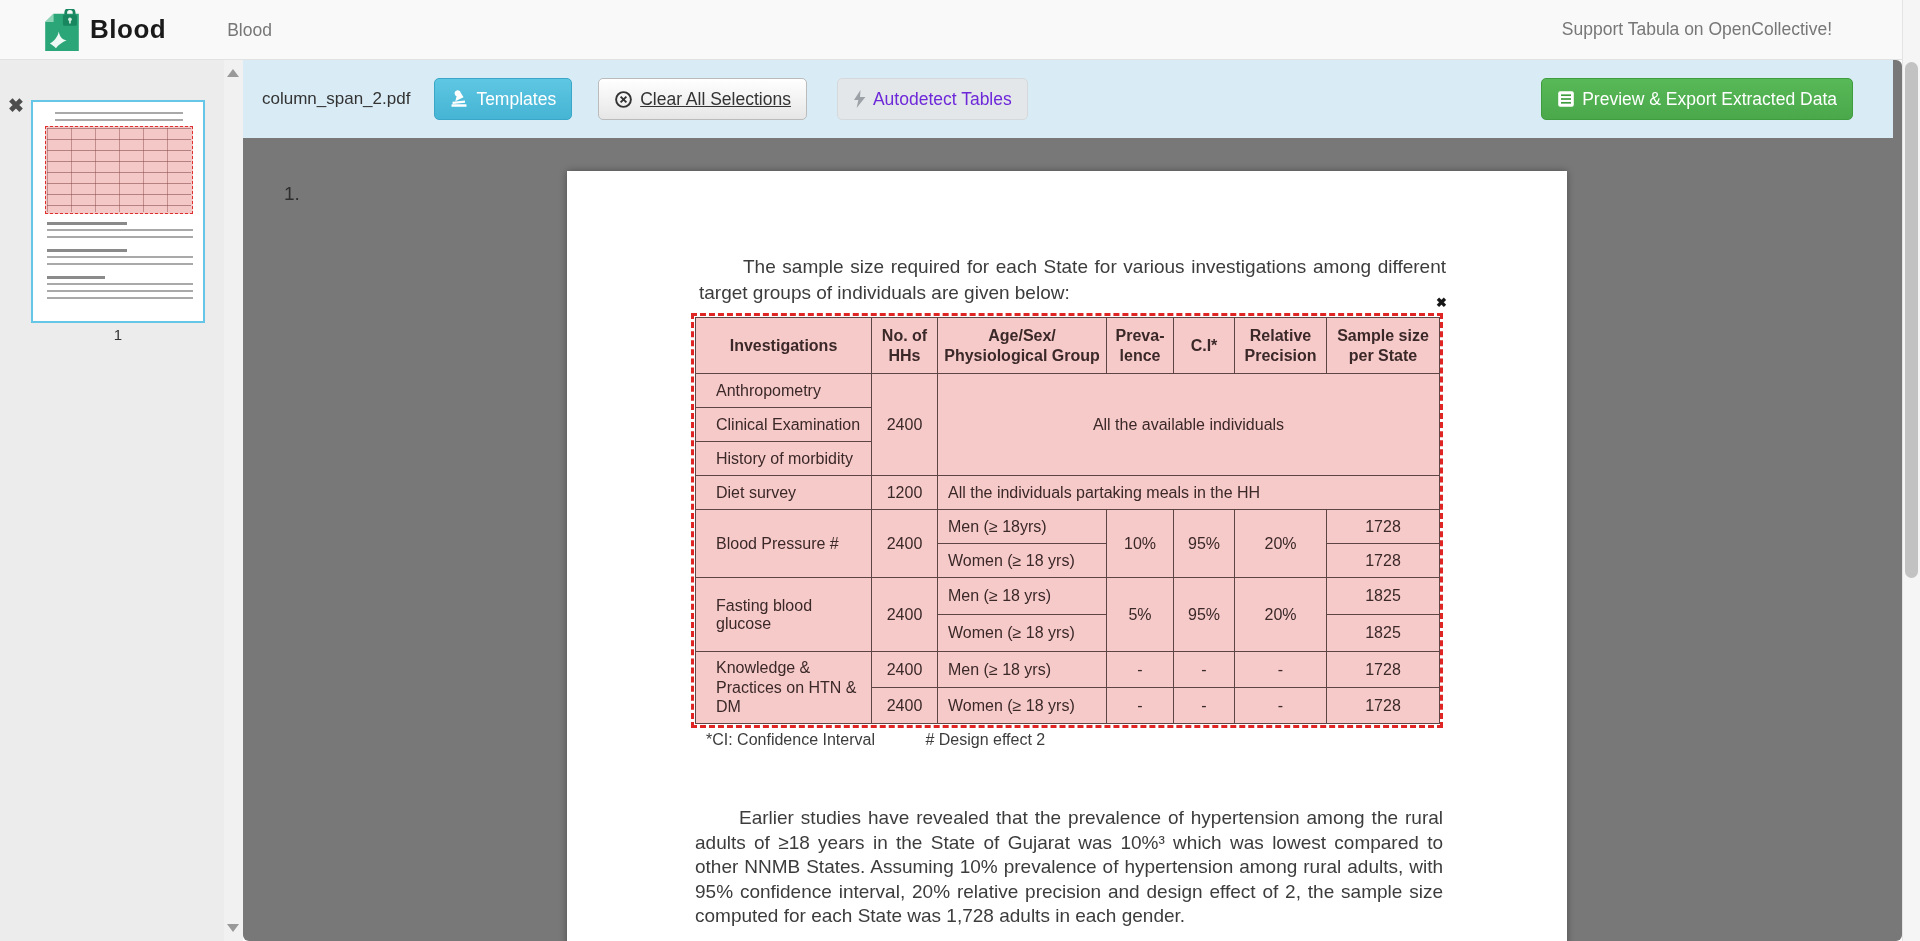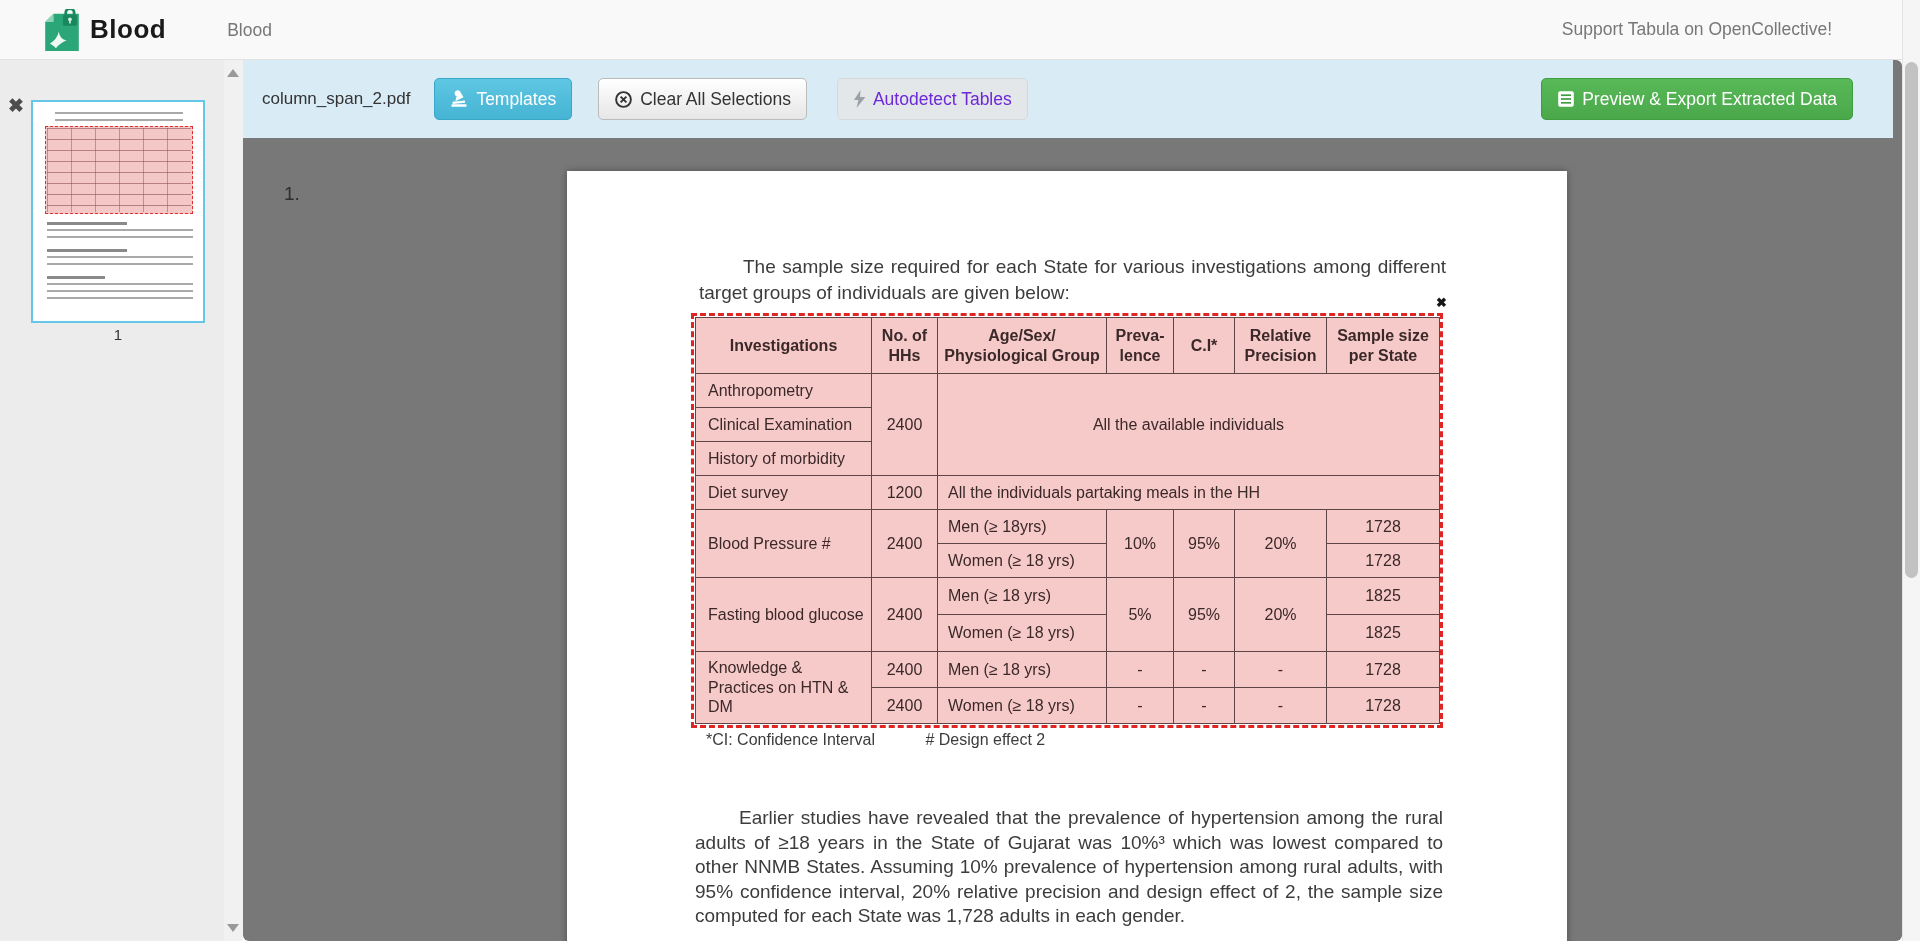--- a/index.html
+++ b/index.html
@@ -44,21 +44,21 @@
   
   .content { position:absolute; left:243px; top:60px; right:18px; bottom:0; background:#787878;border-radius:6px; }
   .toolbar { position:absolute; left:0; top:0; right:9px; height:78px; background:#d9ecf6;
              display:flex; align-items:center; }
   .filename { margin-left:19px; font-size:17px; color:#333; }
   .btn { display:flex; align-items:center; gap:7px; height:42px; padding:0 15px;
          border-radius:5px; font-size:17.5px; cursor:pointer; white-space:nowrap; }
   .btn-templates { margin-left:24px; color:#fff; background:linear-gradient(#5ec7e3,#46b4d4);
                    border:1px solid #3aa6c8; }
   .btn-clear { margin-left:26px; color:#333; background:linear-gradient(#ffffff,#e6e6e6);
-               border:1px solid #bbb; }
+               border:1px solid #bbb;text-decoration:underline; }
   .btn-autodetect { margin-left:30px; color:#6d28d9; background:#e4e7e9; border:1px solid #d6d9db;
                     cursor:default; }
   .btn-export { position:absolute; right:40px; color:#fff; background:linear-gradient(#58b958,#4aa84a);
                 border:1px solid #3f9c3f; }
 
   
   .main-area { position:absolute; left:0; top:78px; right:0; bottom:0; }
   .page-marker { position:absolute; left:41px; top:45px; font-size:20px; color:#2e2e2e; }
   .pdf-page { position:absolute; left:324px; top:33px; width:1000px; height:837px; background:#fff;
               box-shadow:0 0 7px rgba(0,0,0,0.35); overflow:hidden; }
@@ -69,21 +69,21 @@
   .selection-wrap { position:absolute; left:128px; top:146px; width:744px; background:#f7caca; }
   .selection-border { position:absolute; inset:-4px; border:3px dashed #e02525; pointer-events:none; }
   .selection-close { position:absolute; right:-8px; top:-22px; font-size:13px; font-weight:bold;
                      color:#161616; cursor:pointer; }
 
   table.pdf-table { width:744px; border-collapse:collapse; table-layout:fixed; }
   .pdf-table th, .pdf-table td { border:1px solid #5d4545; color:#3b2828; font-size:16px;
         white-space:pre-line; overflow:hidden; vertical-align:middle; }
   .pdf-table th { font-weight:bold; text-align:center; height:56px; line-height:1.25; }
   .pdf-table td { height:34px; text-align:center; }
-  .pdf-table td.lft { text-align:left; padding-left:12px; }
+  .pdf-table td.lft { text-align:left; padding-left:20px; }
   .pdf-table td.lft2 { text-align:left; padding-left:10px; }
   .pdf-table tr.tall td { height:37px; }
   .pdf-table td.vtop { vertical-align:top; padding-top:6px; line-height:1.22; }
 
   .footnote { position:absolute; left:139px; top:560px; font-size:16px; color:#3c3c3c; }
   .footnote span + span { margin-left:46px; }
   .section-heading { position:absolute; left:128px; top:601px; font-size:19.5px; font-weight:bold; color:#1f1f1f; }
   .paragraph { position:absolute; left:128px; top:635px; width:748px; line-height:24.6px;
                text-align:justify; text-indent:44px; }
 

